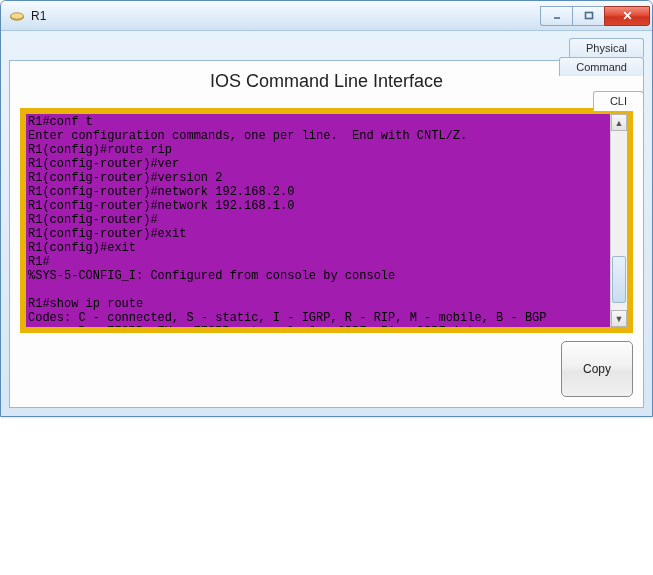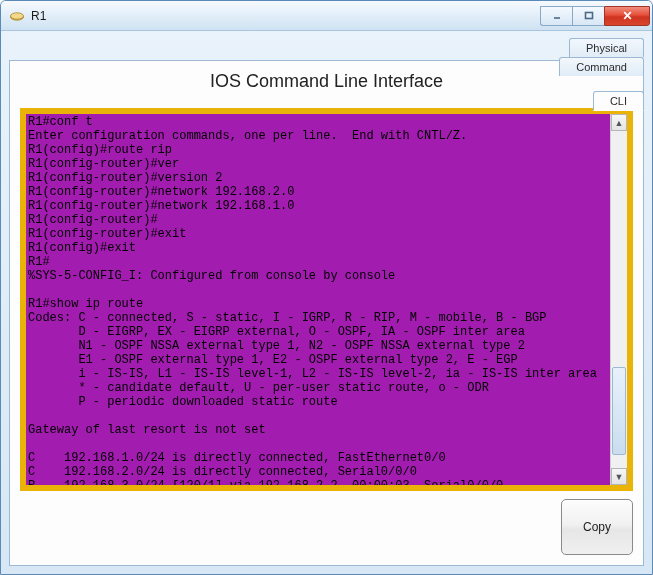--- a/index.html
+++ b/index.html
@@ -7,21 +7,21 @@
     margin: 0;
     font-family: "Segoe UI", Tahoma, sans-serif;
     font-size: 12px;
     background: #fff;
     width: 653px;
     height: 575px;
     overflow: hidden;
   }
   .window {
     width: 653px;
-    height: 575px;
+    height: 417px;
     border: 1px solid #5a8ab8;
     border-radius: 6px 6px 0 0;
     background: linear-gradient(to bottom, #eaf3fb 0%, #d7e7f5 100%);
     display: flex;
     flex-direction: column;
     box-shadow: 0 0 3px rgba(0,0,0,0.2);
   }
   .titlebar {
     height: 30px;
     background: linear-gradient(to bottom, #f6fafe 0%, #e2eef9 50%, #cfe2f2 100%);

